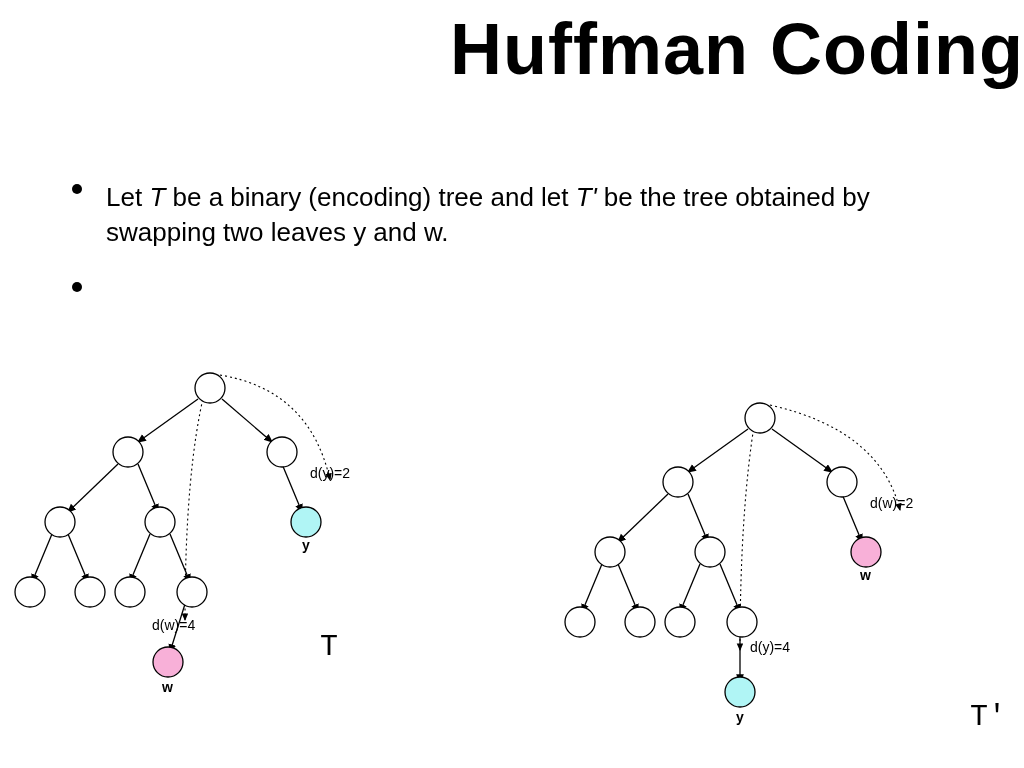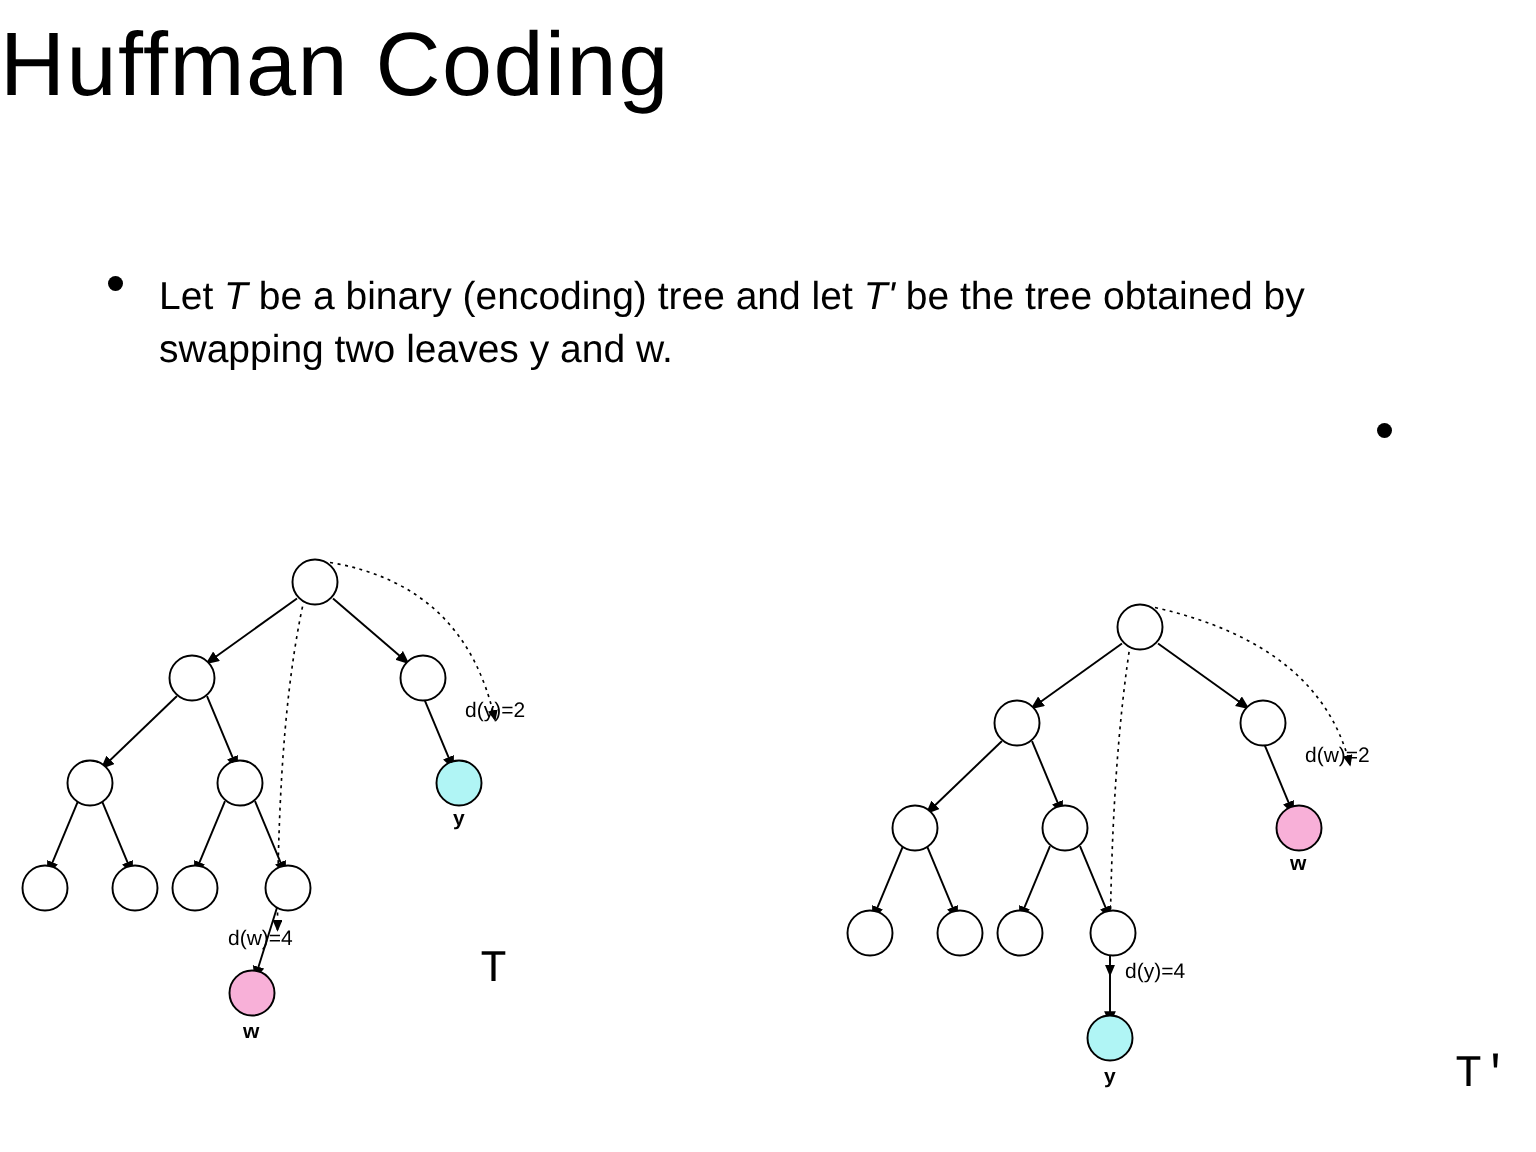--- a/index.html
+++ b/index.html
@@ -10,36 +10,35 @@
     font-family: Arial, Helvetica, sans-serif;
     color: #000000;
     position: relative;
     overflow: hidden;
   }
   .title {
     position: absolute;
     top: 8px;
     left: 0;
     width: 100%;
-    text-align: left;
-    font-size: 60px;
-    font-weight: 400;
+    text-align: right;
+    font-size: 72px;
+    font-weight: 700;
     letter-spacing: 1px;
   }
   .bullets {
     position: absolute;
     top: 180px;
     left: 72px;
     width: 880px;
   }
   .bullet-row {
     display: flex;
     align-items: flex-start;
     margin-bottom: 28px;
-    justify-content: flex-end;
   }
   .bullet-dot {
     width: 10px;
     height: 10px;
     border-radius: 50%;
     background: #000;
     margin-top: 4px;
     margin-right: 24px;
     flex-shrink: 0;
   }

